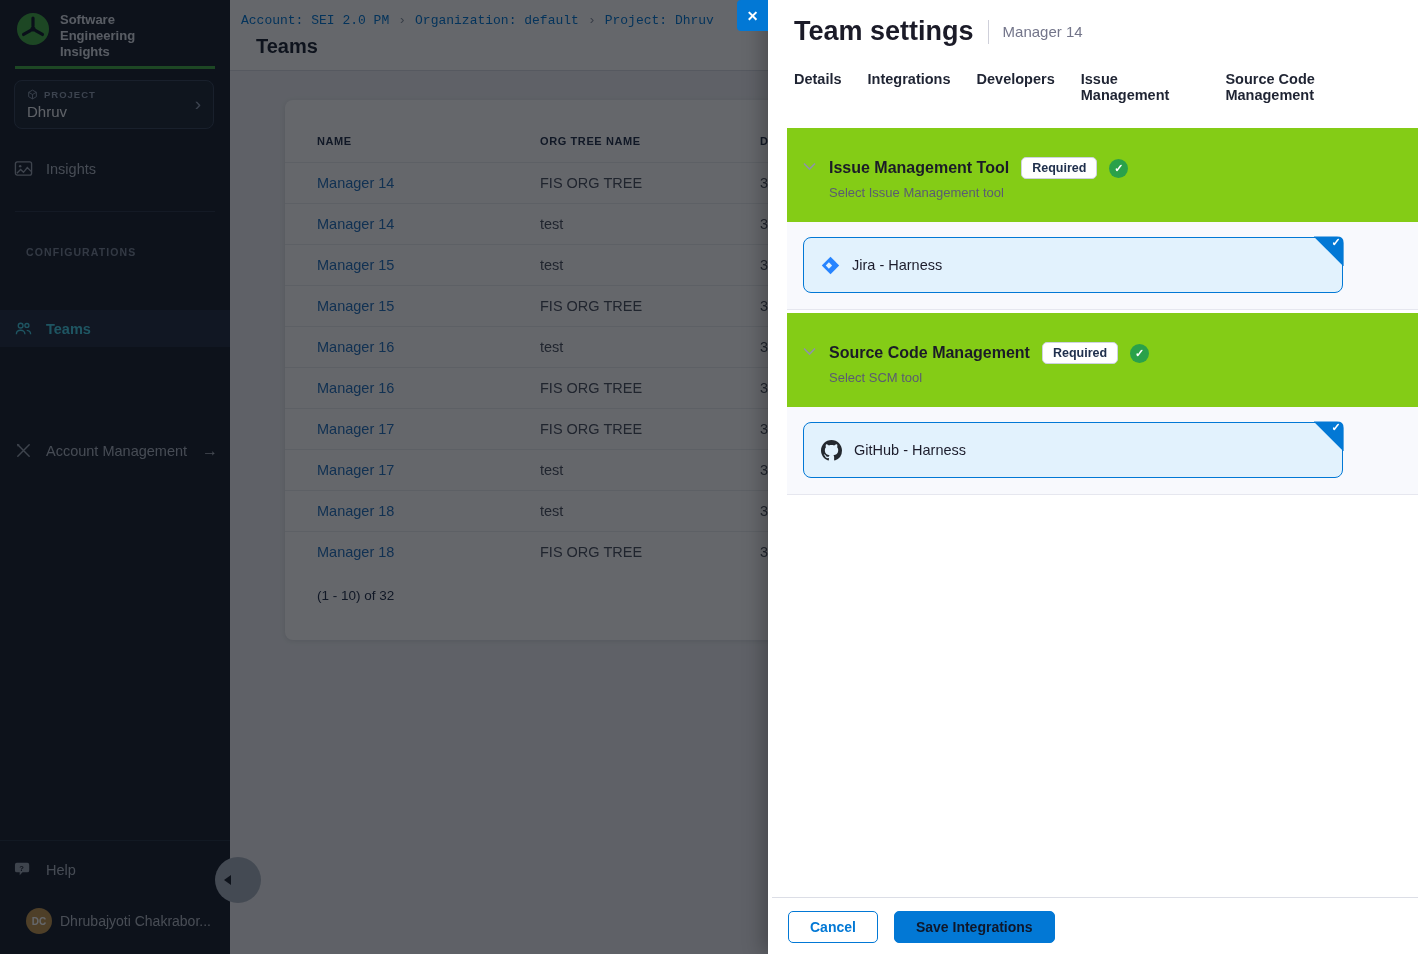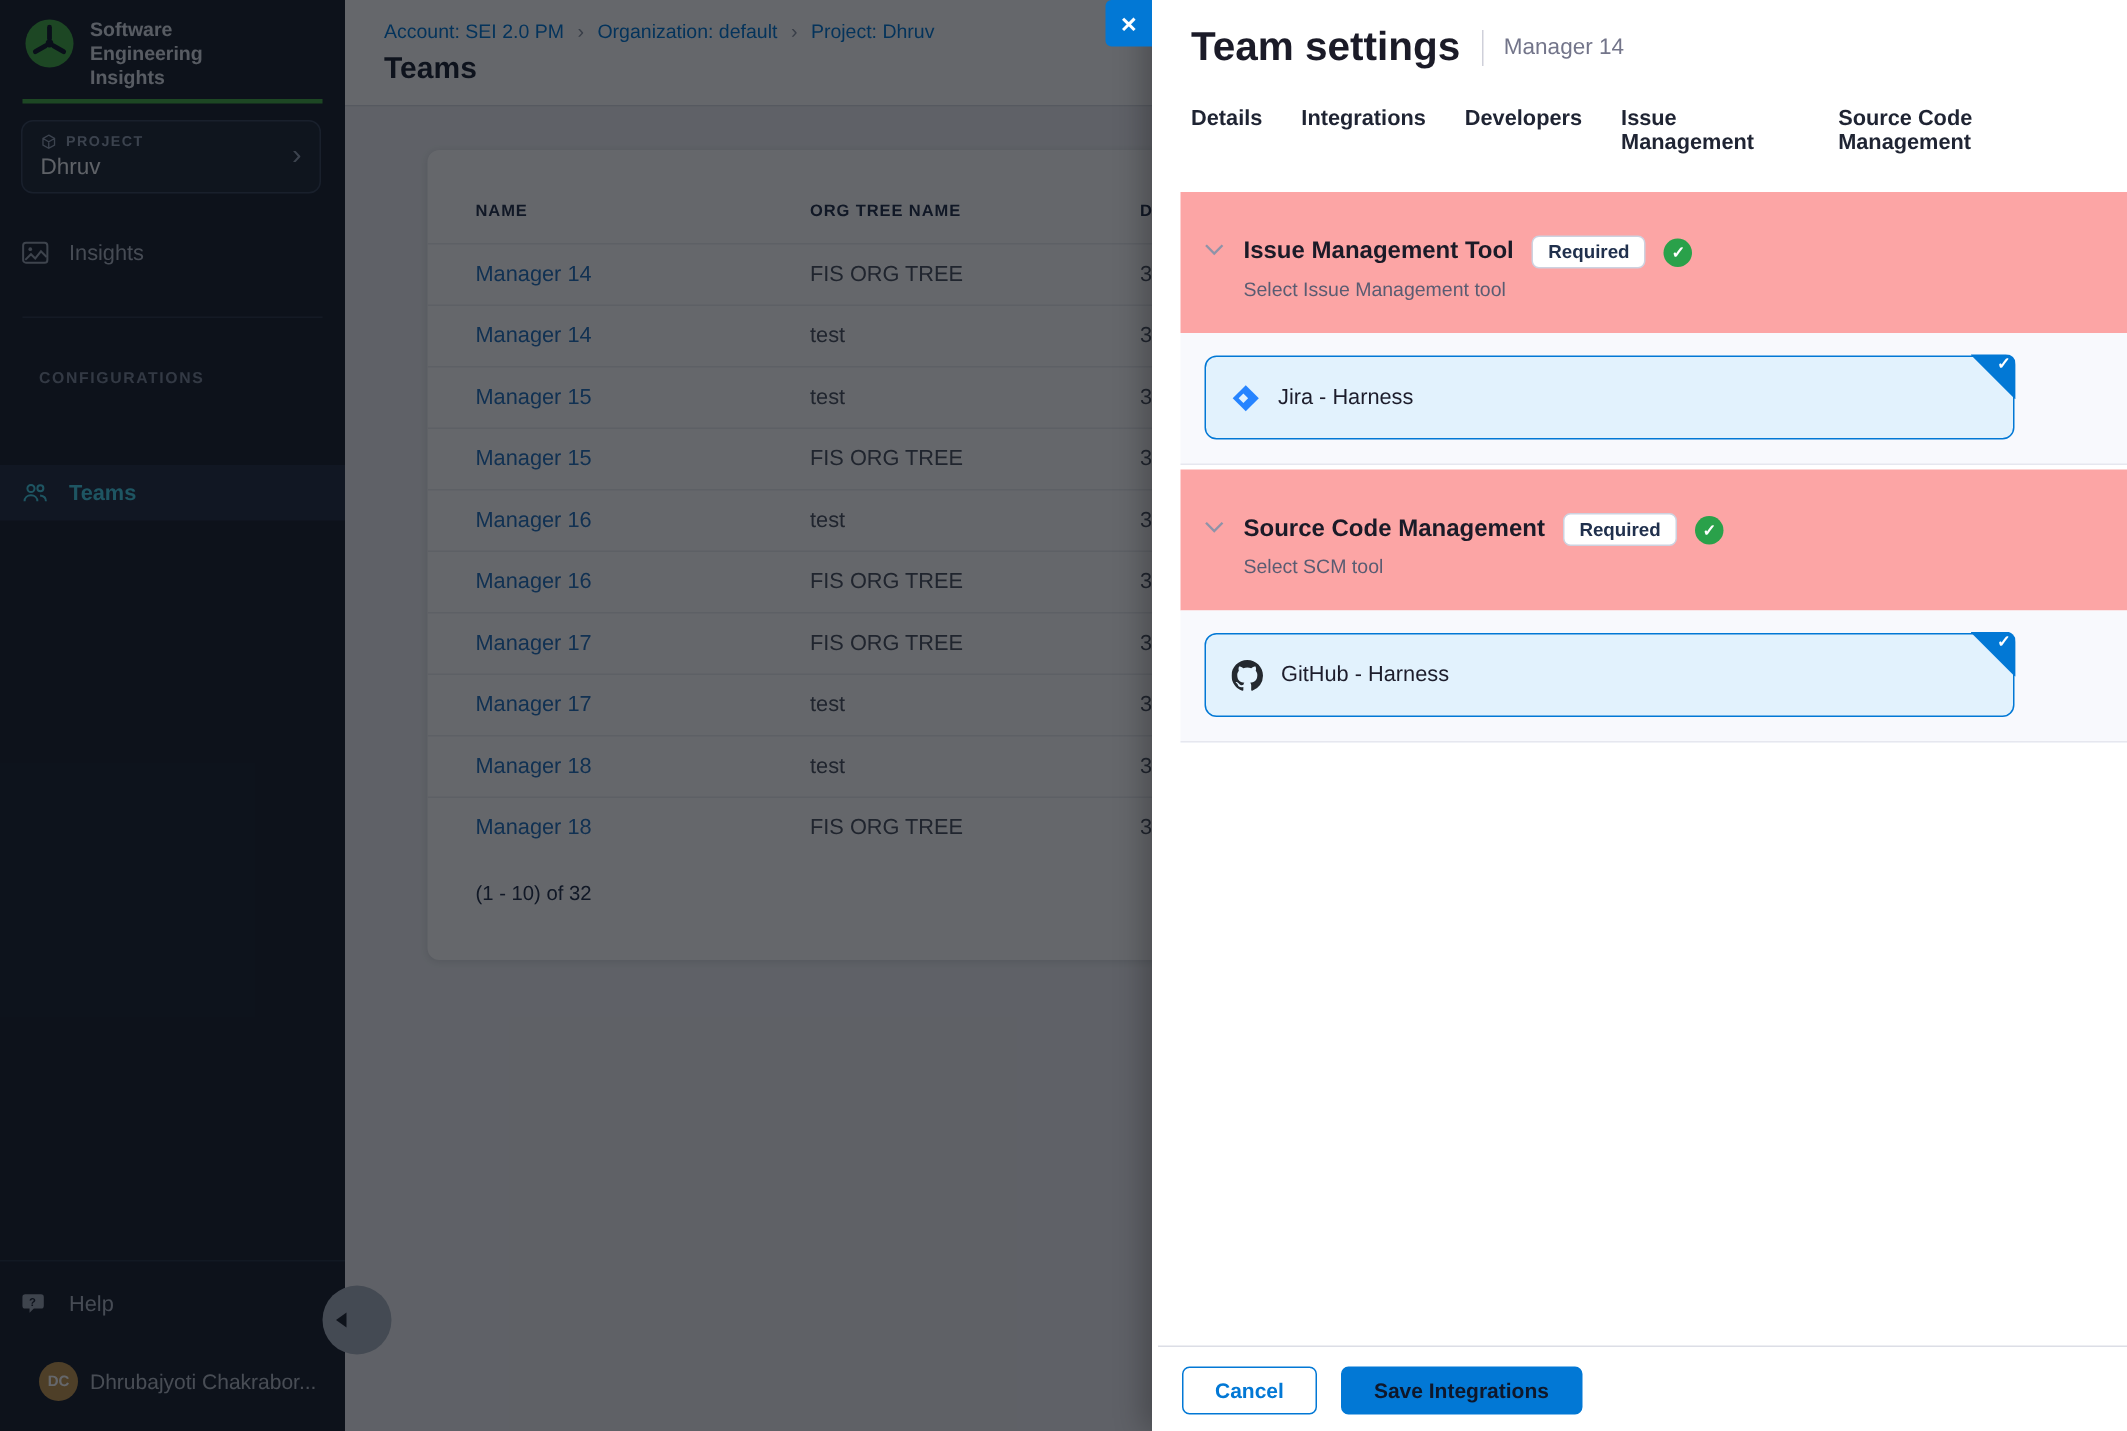--- a/index.html
+++ b/index.html
@@ -21,21 +21,21 @@
   .side-div{position:absolute;left:15px;width:200px;height:1px;background:#2c3648;}
   .side-heading{position:absolute;left:26px;font-size:10.5px;letter-spacing:1.1px;color:#7c8798;font-weight:700;}
   .arrow-right{font-size:16px;color:#aeb6c2;margin-left:2px;}
   .bottom-div{position:absolute;left:0;top:840px;width:230px;height:1px;background:#273243;}
   .user-row{position:absolute;left:26px;top:908px;display:flex;align-items:center;gap:8px;cursor:pointer;}
   .avatar{width:26px;height:26px;border-radius:50%;background:#c3964f;color:#fff;font-size:10px;font-weight:700;display:flex;align-items:center;justify-content:center;}
   .user-name{font-size:14px;color:#b4bac4;}
   
   .main{position:absolute;left:230px;top:0;width:1188px;height:954px;background:#eef0f3;z-index:1;}
   .main-header{position:absolute;left:0;top:0;width:100%;height:71px;background:#fff;border-bottom:1px solid #d8dbe2;box-sizing:border-box;}
-  .breadcrumb{position:absolute;left:26px;top:13px;display:flex;gap:9px;align-items:center;font-size:13px;}
+  .breadcrumb{position:absolute;left:11px;top:13px;display:flex;gap:9px;align-items:center;font-size:13px;font-family:Liberation Mono, monospace;}
   .bc-link{color:#0278d5;cursor:pointer;}
   .bc-sep{color:#8a93a2;}
   .page-title{position:absolute;left:26px;top:35px;font-size:20px;font-weight:700;color:#1c2433;}
   .card{position:absolute;left:55px;top:100px;width:1110px;height:540px;background:#fff;border-radius:8px;box-shadow:0 1px 5px rgba(40,41,61,.12);}
   .table{position:absolute;left:0;top:20px;right:0;}
   .thead{height:42px;display:flex;align-items:center;}
   .thead .col{font-size:11px;font-weight:700;letter-spacing:.6px;color:#22304a;}
   .col{box-sizing:border-box;}
   .c1{width:255px;padding-left:32px;}
   .c2{width:220px;}
@@ -51,21 +51,21 @@
   .drawer{position:absolute;left:768px;top:0;width:650px;height:954px;background:#fff;z-index:20;box-shadow:-6px 0 18px rgba(0,0,0,.25);}
   .drawer-close{position:absolute;left:-31px;top:0;width:31px;height:31px;background:#0278d5;color:#fff;font-size:14px;font-weight:700;display:flex;align-items:center;justify-content:center;border-radius:4px 0 0 4px;cursor:pointer;}
   .drawer-header{padding:16px 26px 0;display:flex;align-items:center;}
   .d-title{font-size:27px;font-weight:700;color:#1b1b28;}
   .d-sep{width:1px;height:24px;background:#cfd0da;margin:0 14px;}
   .d-sub{font-size:15px;color:#73758a;}
   .tabs{margin-top:12px;padding:0 26px;display:flex;gap:26px;border-bottom:1px solid #d9dbe3;}
   .tab{font-size:14.5px;font-weight:600;color:#1f2433;position:relative;cursor:pointer;padding:12px 0 13px;}
   .tab.active::after{content:"";position:absolute;left:0;right:0;bottom:-1px;height:3px;background:#0278d5;border-radius:3px 3px 0 0;}
   .drawer-body{position:absolute;top:112px;bottom:57px;left:0;right:0;background:#fff;padding-top:16px;overflow:hidden;}
-  .section{margin-left:19px;background:#fca5a5;padding:29px 16px 22px;display:flex;gap:13px;}
+  .section{margin-left:19px;background:#84cc16;padding:29px 16px 22px;display:flex;gap:13px;}
   .sec-chevron{margin-top:5px;cursor:pointer;}
   .sec-title-row{display:flex;align-items:center;gap:12px;}
   .sec-title{font-size:16px;font-weight:700;color:#1b1b28;}
   .badge{background:#fff;border:1px solid #cdd2e0;border-radius:5px;padding:3px 10px;font-size:12.5px;font-weight:700;color:#20304d;}
   .check-circle{width:19px;height:19px;border-radius:50%;background:#2aa14a;color:#fff;font-size:11px;font-weight:700;display:flex;align-items:center;justify-content:center;}
   .sec-sub{margin-top:6px;font-size:13px;color:#5a5c72;}
   .card-row{margin-left:19px;background:#f8f9fd;padding:15px 0 16px 16px;border-bottom:1px solid #e6e7ef;margin-bottom:3px;}
   .int-card{position:relative;width:540px;height:56px;box-sizing:border-box;background:#e2f2fd;border:1.6px solid #0278d5;border-radius:8px;display:flex;align-items:center;gap:12px;padding-left:17px;cursor:pointer;}
   .int-label{font-size:14.5px;color:#1d1d2c;font-weight:500;}
   .corner{position:absolute;top:-1.6px;right:-1.6px;width:30px;height:30px;background:#0278d5;clip-path:polygon(0 0,100% 0,100% 100%);border-radius:0 7px 0 0;}
@@ -132,20 +132,28 @@
     <svg width="19" height="19" viewBox="0 0 20 20">
       <circle cx="7" cy="7" r="2.5" fill="none" stroke="#46cfe6" stroke-width="1.4"></circle>
       <path d="M2.5 16c0-2.6 2-4.2 4.5-4.2S11.5 13.4 11.5 16" fill="none" stroke="#46cfe6" stroke-width="1.4"></path>
       <circle cx="13.6" cy="6.8" r="2.1" fill="none" stroke="#46cfe6" stroke-width="1.4"></circle>
       <path d="M13.4 12c2.4.2 4.1 1.7 4.1 4" fill="none" stroke="#46cfe6" stroke-width="1.4"></path>
     </svg>
     <span>Teams</span>
   </div>
 
 
+  <div class="nav-item" style="top:432px">
+    <svg width="19" height="19" viewBox="0 0 20 20">
+      <path d="M4 16L16 4 M4 4l12 12" fill="none" stroke="#9aa2b0" stroke-width="1.5" stroke-linecap="round"></path>
+      <path d="M3 3l3 1-2 2z" fill="#9aa2b0"></path>
+    </svg>
+    <span>Account Management</span>
+    <span class="arrow-right">→</span>
+  </div>
 
   <div class="bottom-div"></div>
 
   <div class="nav-item" style="top:851px">
     <svg width="19" height="19" viewBox="0 0 20 20">
       <path d="M3 3h11a2 2 0 012 2v6a2 2 0 01-2 2H9l-3 3v-3H3a2 2 0 01-2-2V5a2 2 0 012-2z" fill="#9aa2b0"></path>
       <text x="8" y="11.5" font-size="8" font-weight="bold" fill="#18212f" text-anchor="middle">?</text>
     </svg>
     <span>Help</span>
   </div>

